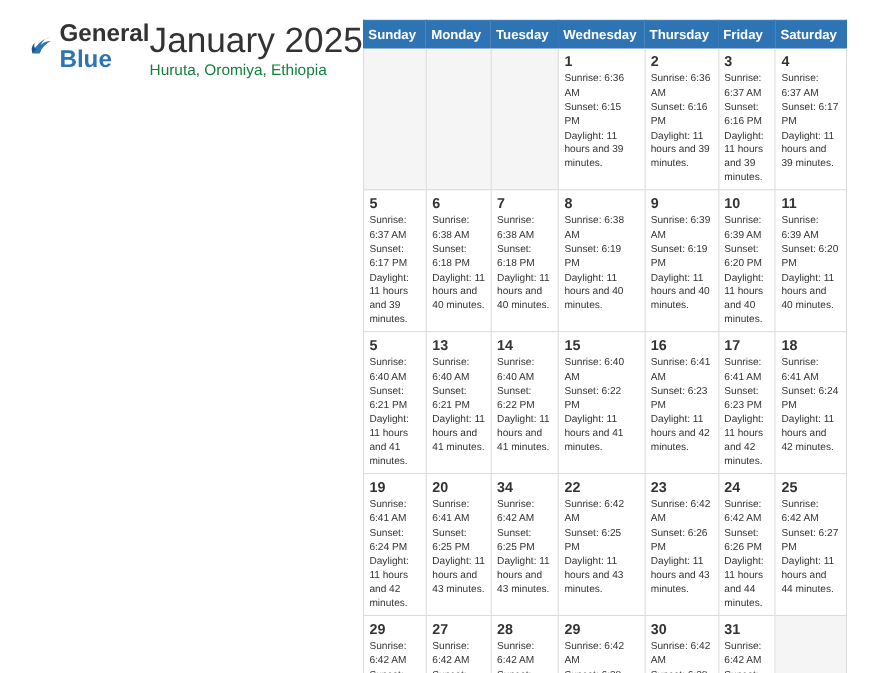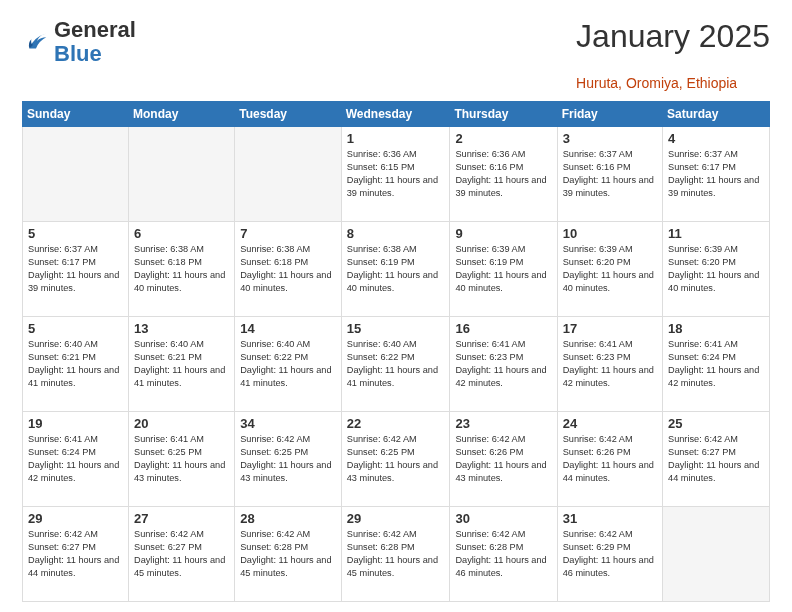--- a/index.html
+++ b/index.html
@@ -8,21 +8,21 @@
       background: #fff;
       width: 792px;
       height: 612px;
       overflow: hidden;
     }
     .page {
       width: 792px;
       height: 612px;
       padding: 18px 22px 10px 22px;
       display: flex;
-      flex-direction: column;
+      flex-direction: row;
     }
     .header {
       display: flex;
       justify-content: space-between;
       align-items: flex-start;
       margin-bottom: 10px;
     }
     .logo {
       display: flex;
       align-items: center;
@@ -42,22 +42,21 @@
     .title-block {
       text-align: left;
     }
     .month-title {
       font-size: 32px;
       font-weight: normal;
       color: #333;
     }
     .subtitle {
       font-size: 14px;
-      color: #c2410c;
-      margin-top: 20px;
+      color: #15803d;
     }
     .calendar {
       width: 100%;
       border-collapse: collapse;
       flex: 1;
     }
     .calendar thead th {
       background-color: #2e74b5;
       color: #fff;
       font-size: 12px;

